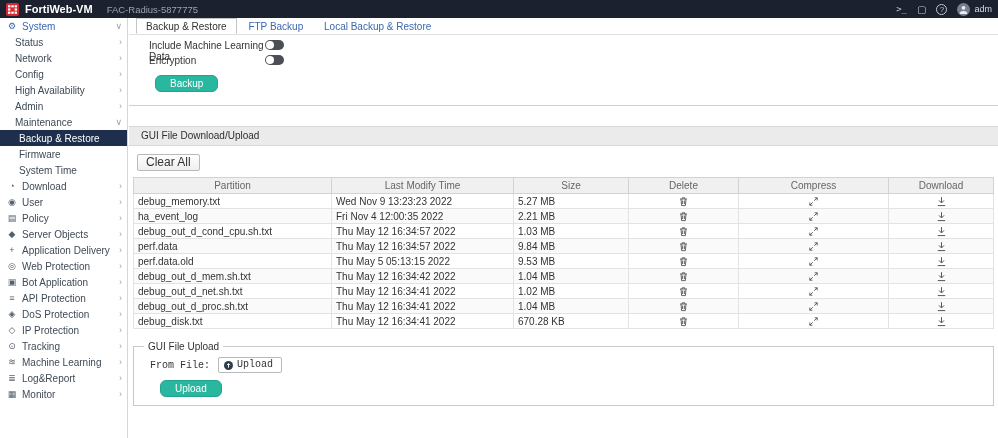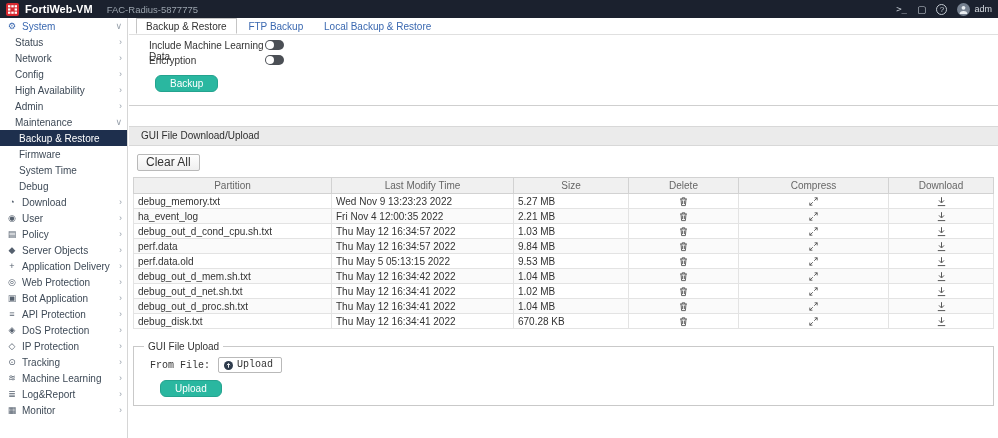--- a/index.html
+++ b/index.html
@@ -149,25 +149,20 @@
     <div class="sb-item lv2">
 
     <span class="sb-label">Firmware</span>
 
   </div>
     <div class="sb-item lv2">
 
     <span class="sb-label">System Time</span>
 
   </div>
-    <div class="sb-item lv2">
-
-    <span class="sb-label">Debug</span>
-
-  </div>
     <div class="sb-item lv0">
     <span class="sb-ico">◔</span>
     <span class="sb-label">Download</span>
     <span class="sb-chev">›</span>
   </div>
     <div class="sb-item lv0">
     <span class="sb-ico">◉</span>
     <span class="sb-label">User</span>
     <span class="sb-chev">›</span>
   </div>

